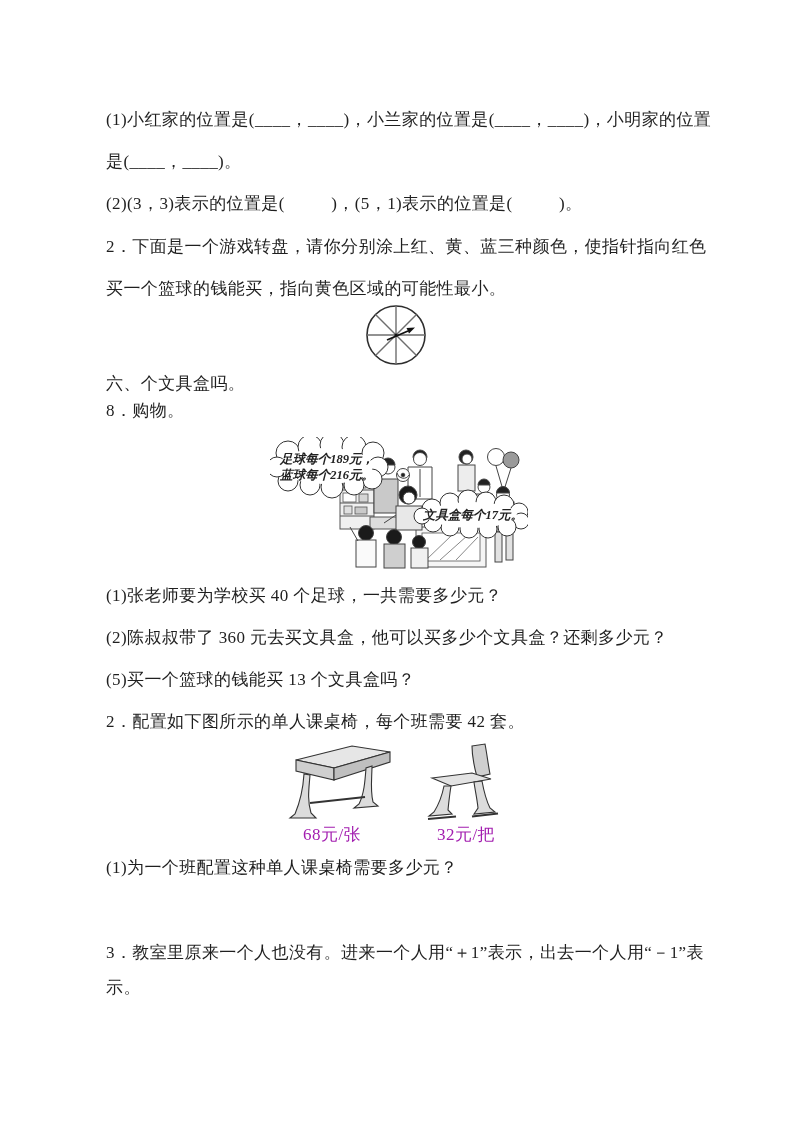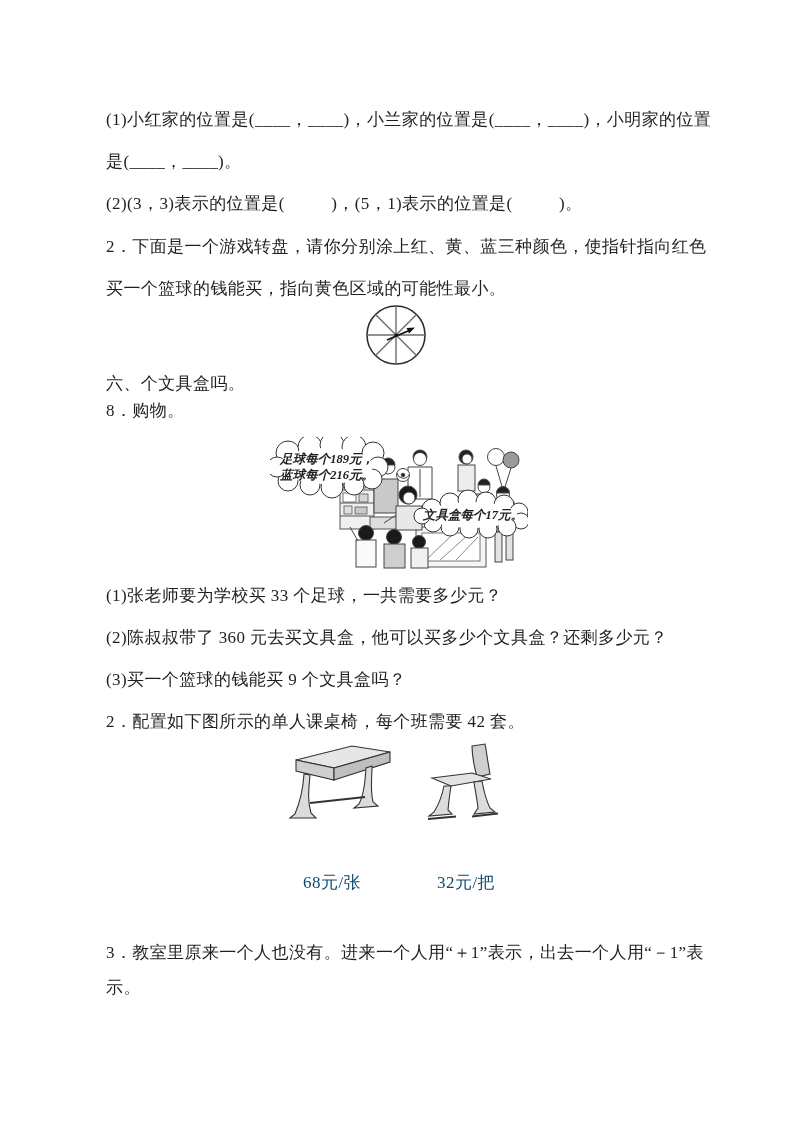--- a/index.html
+++ b/index.html
@@ -6,21 +6,21 @@
   .page{
     position:relative;width:793px;height:1122px;background:#ffffff;
     font-family:"Liberation Serif","DejaVu Serif",serif;color:#1f1f1f;
     overflow:hidden;
   }
   .tline{
     position:absolute;left:97px;font-size:17px;line-height:22px;
     letter-spacing:0.4px;white-space:pre;color:#1f1f1f;margin-left:9px;
   }
   .price-label{
-    position:absolute;font-size:17px;letter-spacing:0.5px;text-align:center;color:#0c4a6e;margin-top:48px;
+    position:absolute;font-size:17px;letter-spacing:0.5px;text-align:center;color:#a21caf;
   }
   .figure{position:absolute;}
   .bubble-text{
     font-family:"Liberation Serif","DejaVu Serif",serif;
     font-style:italic;font-weight:bold;font-size:12.5px;fill:#222;text-anchor:middle;
   }
   svg{display:block;}
 </style>
 </head>
 <body>
@@ -174,23 +174,23 @@
           <circle cx="180" cy="90" r="9"></circle>
             <circle cx="163" cy="86" r="9"></circle>
           <circle cx="152" cy="79" r="8"></circle>
         </g>
         <ellipse cx="202" cy="78" rx="45" ry="13" fill="#ffffff"></ellipse>
         <text x="203" y="82" class="bubble-text">文具盒每个17元。</text>
       </g>
     </svg>
   </div>
 
-  <div class="tline" style="top:585px">(1)张老师要为学校买 33 个足球，一共需要多少元？</div>
+  <div class="tline" style="top:585px">(1)张老师要为学校买 40 个足球，一共需要多少元？</div>
   <div class="tline" style="top:627px">(2)陈叔叔带了 360 元去买文具盒，他可以买多少个文具盒？还剩多少元？</div>
-  <div class="tline" style="top:669px">(3)买一个篮球的钱能买 9 个文具盒吗？</div>
+  <div class="tline" style="top:669px">(5)买一个篮球的钱能买 13 个文具盒吗？</div>
 
   <div class="tline" style="top:711px">2．配置如下图所示的单人课桌椅，每个班需要 42 套。</div>
 
   <div class="figure" style="left:286px;top:742px">
     <svg width="232" height="86" viewBox="0 0 232 86">
       <g stroke="#333" stroke-width="1.1">
         <polygon points="10,18 66,4 104,10 48,26" fill="#e6e6e6"></polygon>
         <polygon points="10,18 48,26 48,38 10,29" fill="#cfcfcf"></polygon>
         <polygon points="48,26 104,10 104,20 48,38" fill="#bfbfbf"></polygon>
         <path d="M18,32 C17,48 14,60 9,72 L4,76 L30,76 L25,71 C21,58 23,46 24,33 Z" fill="#dcdcdc"></path>
@@ -203,17 +203,18 @@
         <path d="M158,44 C156,54 153,62 148,70 L143,74 L166,72 L162,68 C163,58 164,50 165,44 Z" fill="#dcdcdc"></path>
         <path d="M196,39 C198,50 200,58 204,66 L209,70 L188,72 L192,66 C191,56 189,48 188,40 Z" fill="#dcdcdc"></path>
         <line x1="142" y1="77" x2="170" y2="74.5" stroke-width="2"></line>
         <line x1="186" y1="74.5" x2="212" y2="71.5" stroke-width="2"></line>
       </g>
     </svg>
   </div>
   <div class="price-label" style="left:296px;top:823px;width:72px">68元/张</div>
   <div class="price-label" style="left:428px;top:823px;width:76px">32元/把</div>
 
+  <div class="tline" style="top:857px">(1)为一个班配置这种单人课桌椅需要多少元？</div>
 
   <div class="tline" style="top:942px">3．教室里原来一个人也没有。进来一个人用“＋1”表示，出去一个人用“－1”表</div>
   <div class="tline" style="top:977px">示。</div>
 
 </div>
 
 </body></html>

